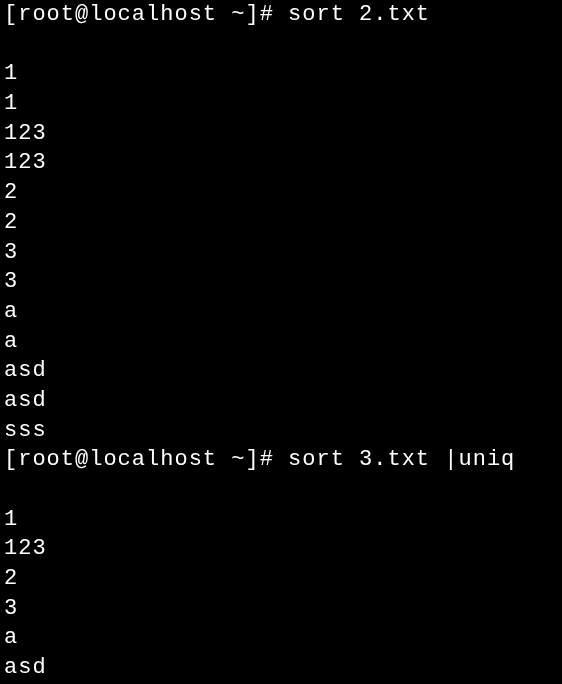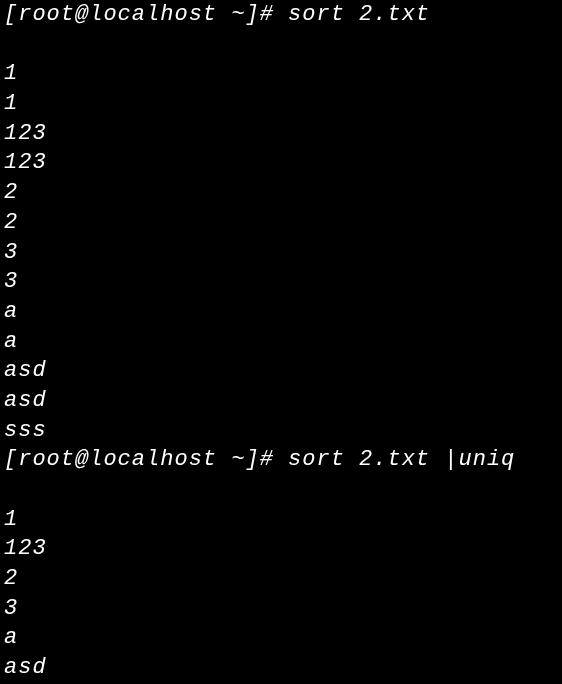--- a/index.html
+++ b/index.html
@@ -1,19 +1,18 @@
 <!DOCTYPE html>
 <html><head>
   <meta charset="utf-8">
   <style>
     * {
       margin: 0;
       padding: 0;
       box-sizing: border-box;
-      font-style: italic;
     }
     body {
       background: #000000;
       color: #ffffff;
       font-family: "Courier New", monospace;
       font-size: 22px;
       line-height: 1.35;
       width: 562px;
       height: 684px;
       overflow: hidden;
@@ -51,21 +50,21 @@
 <div class="output-line">2</div>
 <div class="output-line">2</div>
 <div class="output-line">3</div>
 <div class="output-line">3</div>
 <div class="output-line">a</div>
 <div class="output-line">a</div>
 <div class="output-line">asd</div>
 <div class="output-line">asd</div>
 <div class="output-line">sss</div>
 
-<div class="prompt-line"><span>[root@localhost ~]# </span><span>sort 2.txt |uniq</span></div>
+<div class="prompt-line"><span>[root@localhost ~]# </span><span>sort 3.txt |uniq</span></div>
 
 <div class="blank-line"></div>
 
 <div class="output-line">1</div>
 <div class="output-line">123</div>
 <div class="output-line">2</div>
 <div class="output-line">3</div>
 <div class="output-line">a</div>
 <div class="output-line">asd</div>
 <div class="output-line">sss</div>

